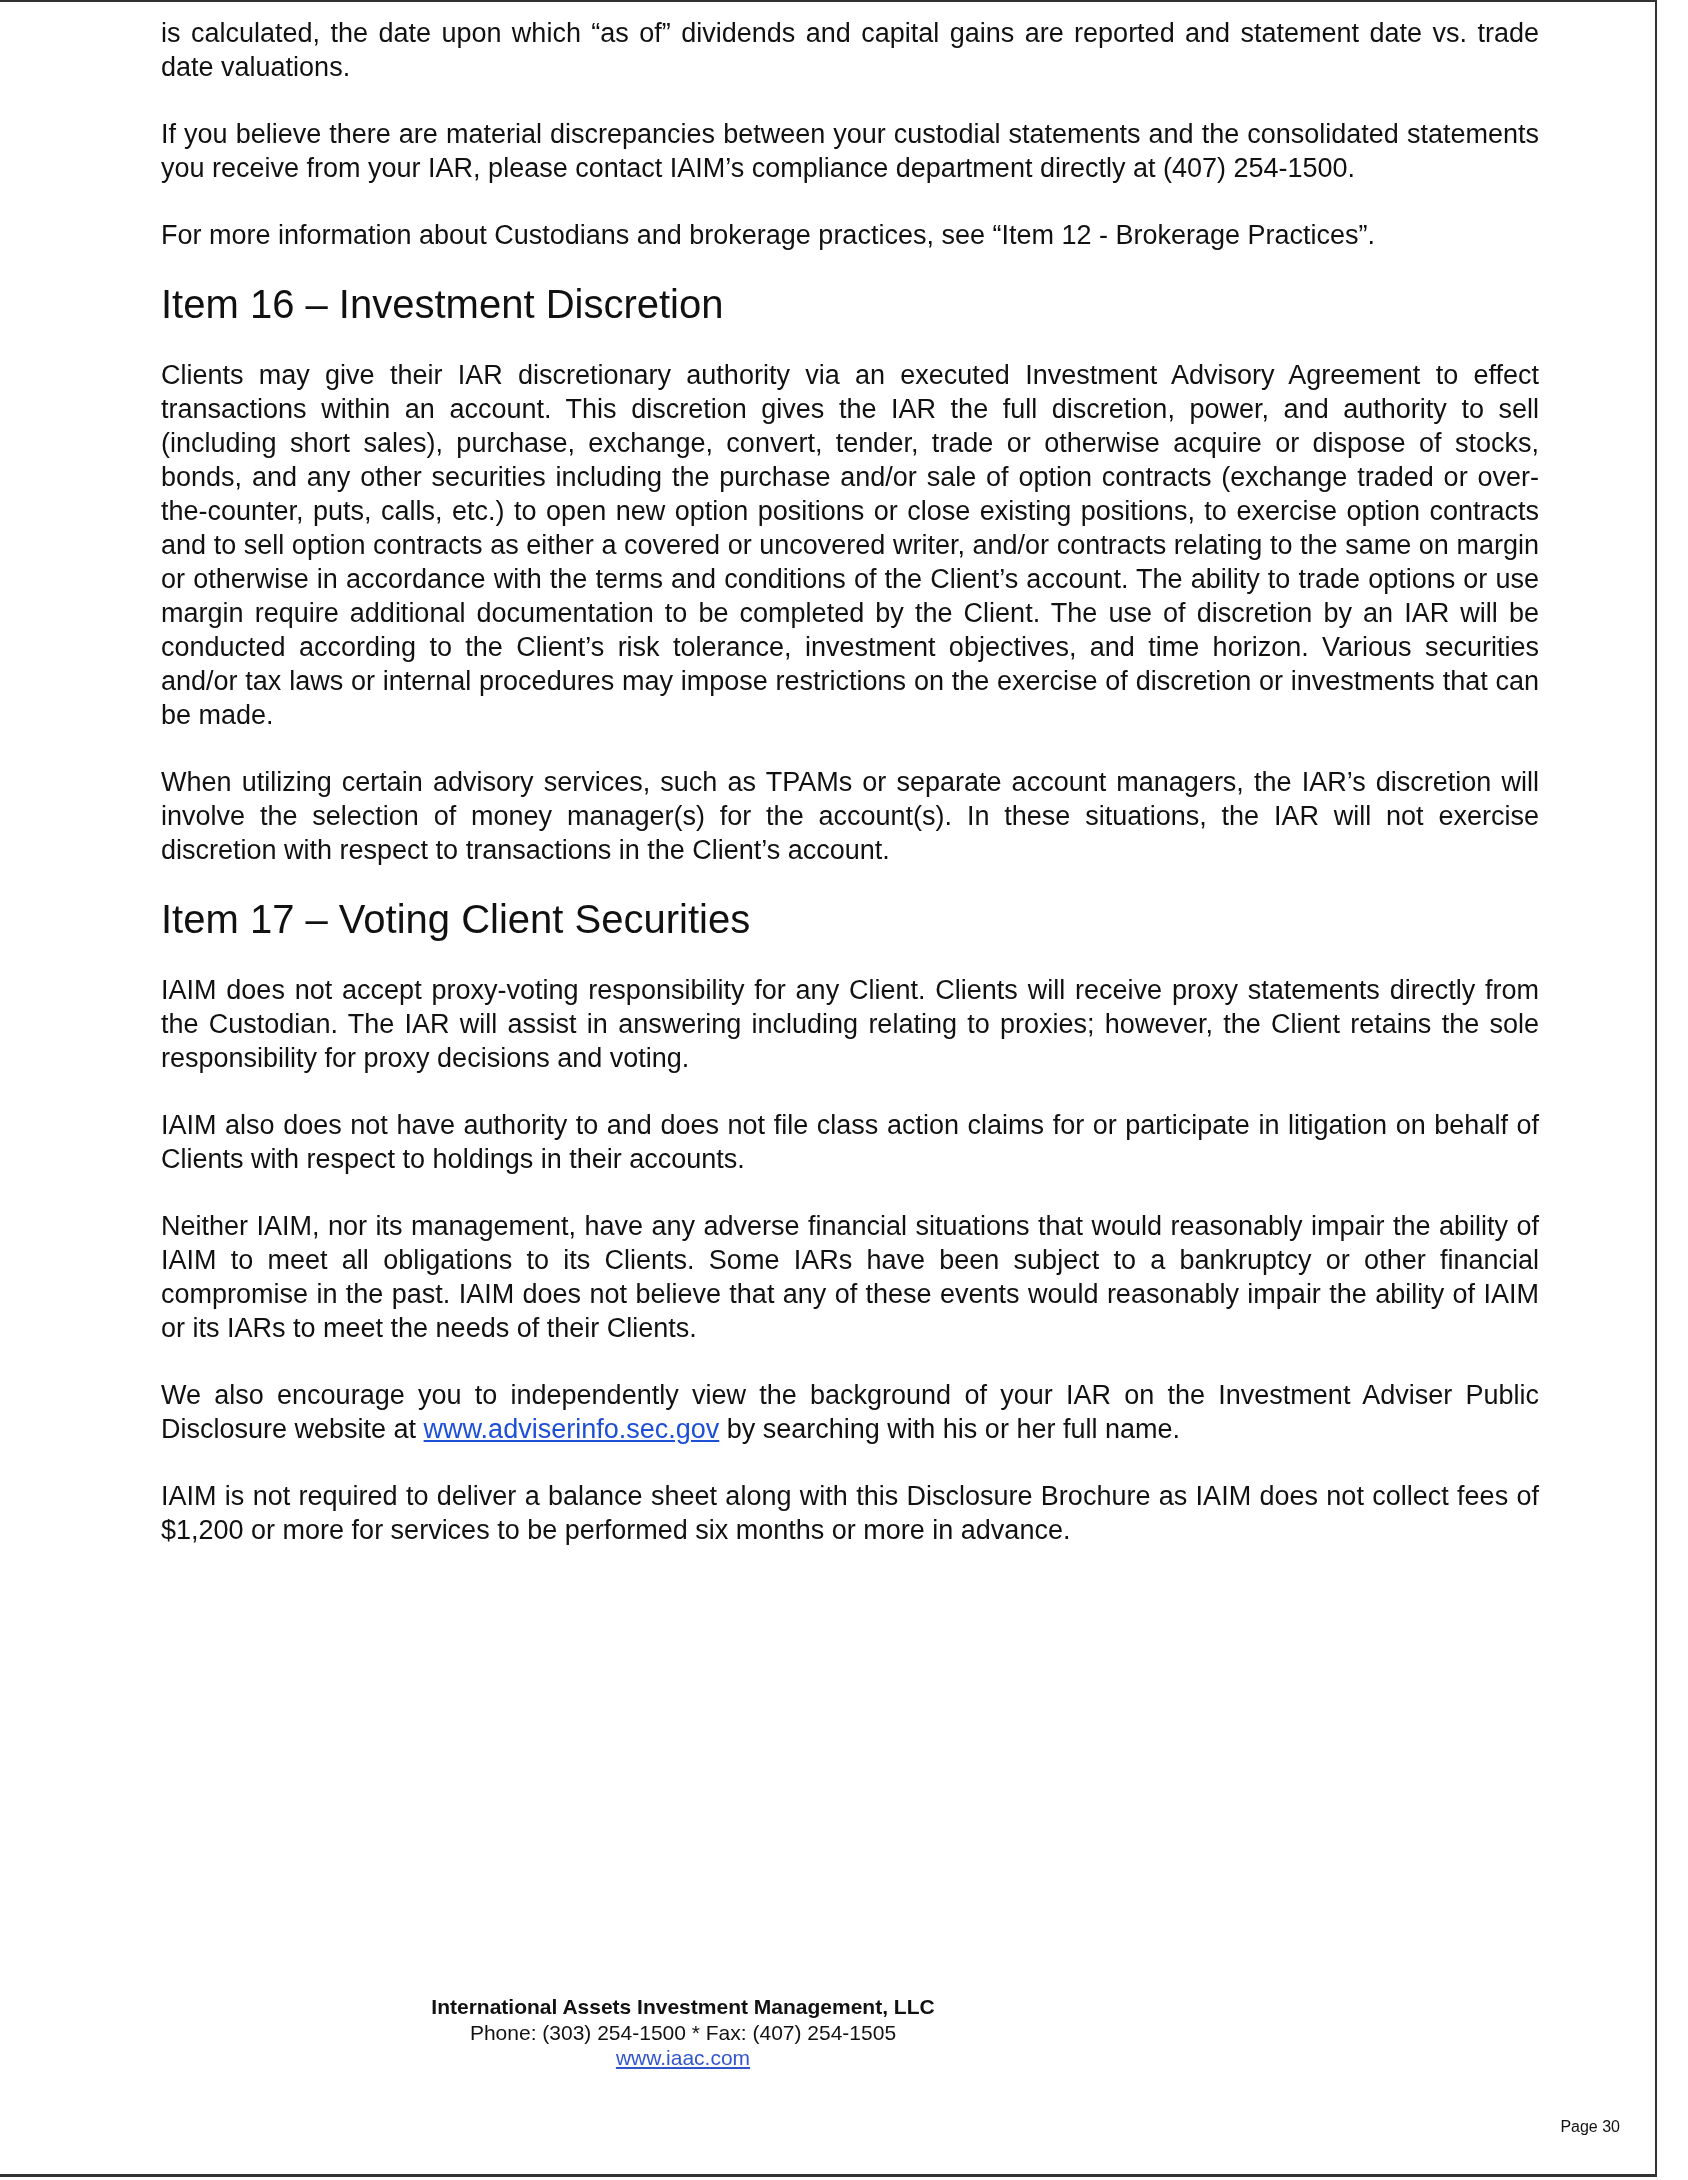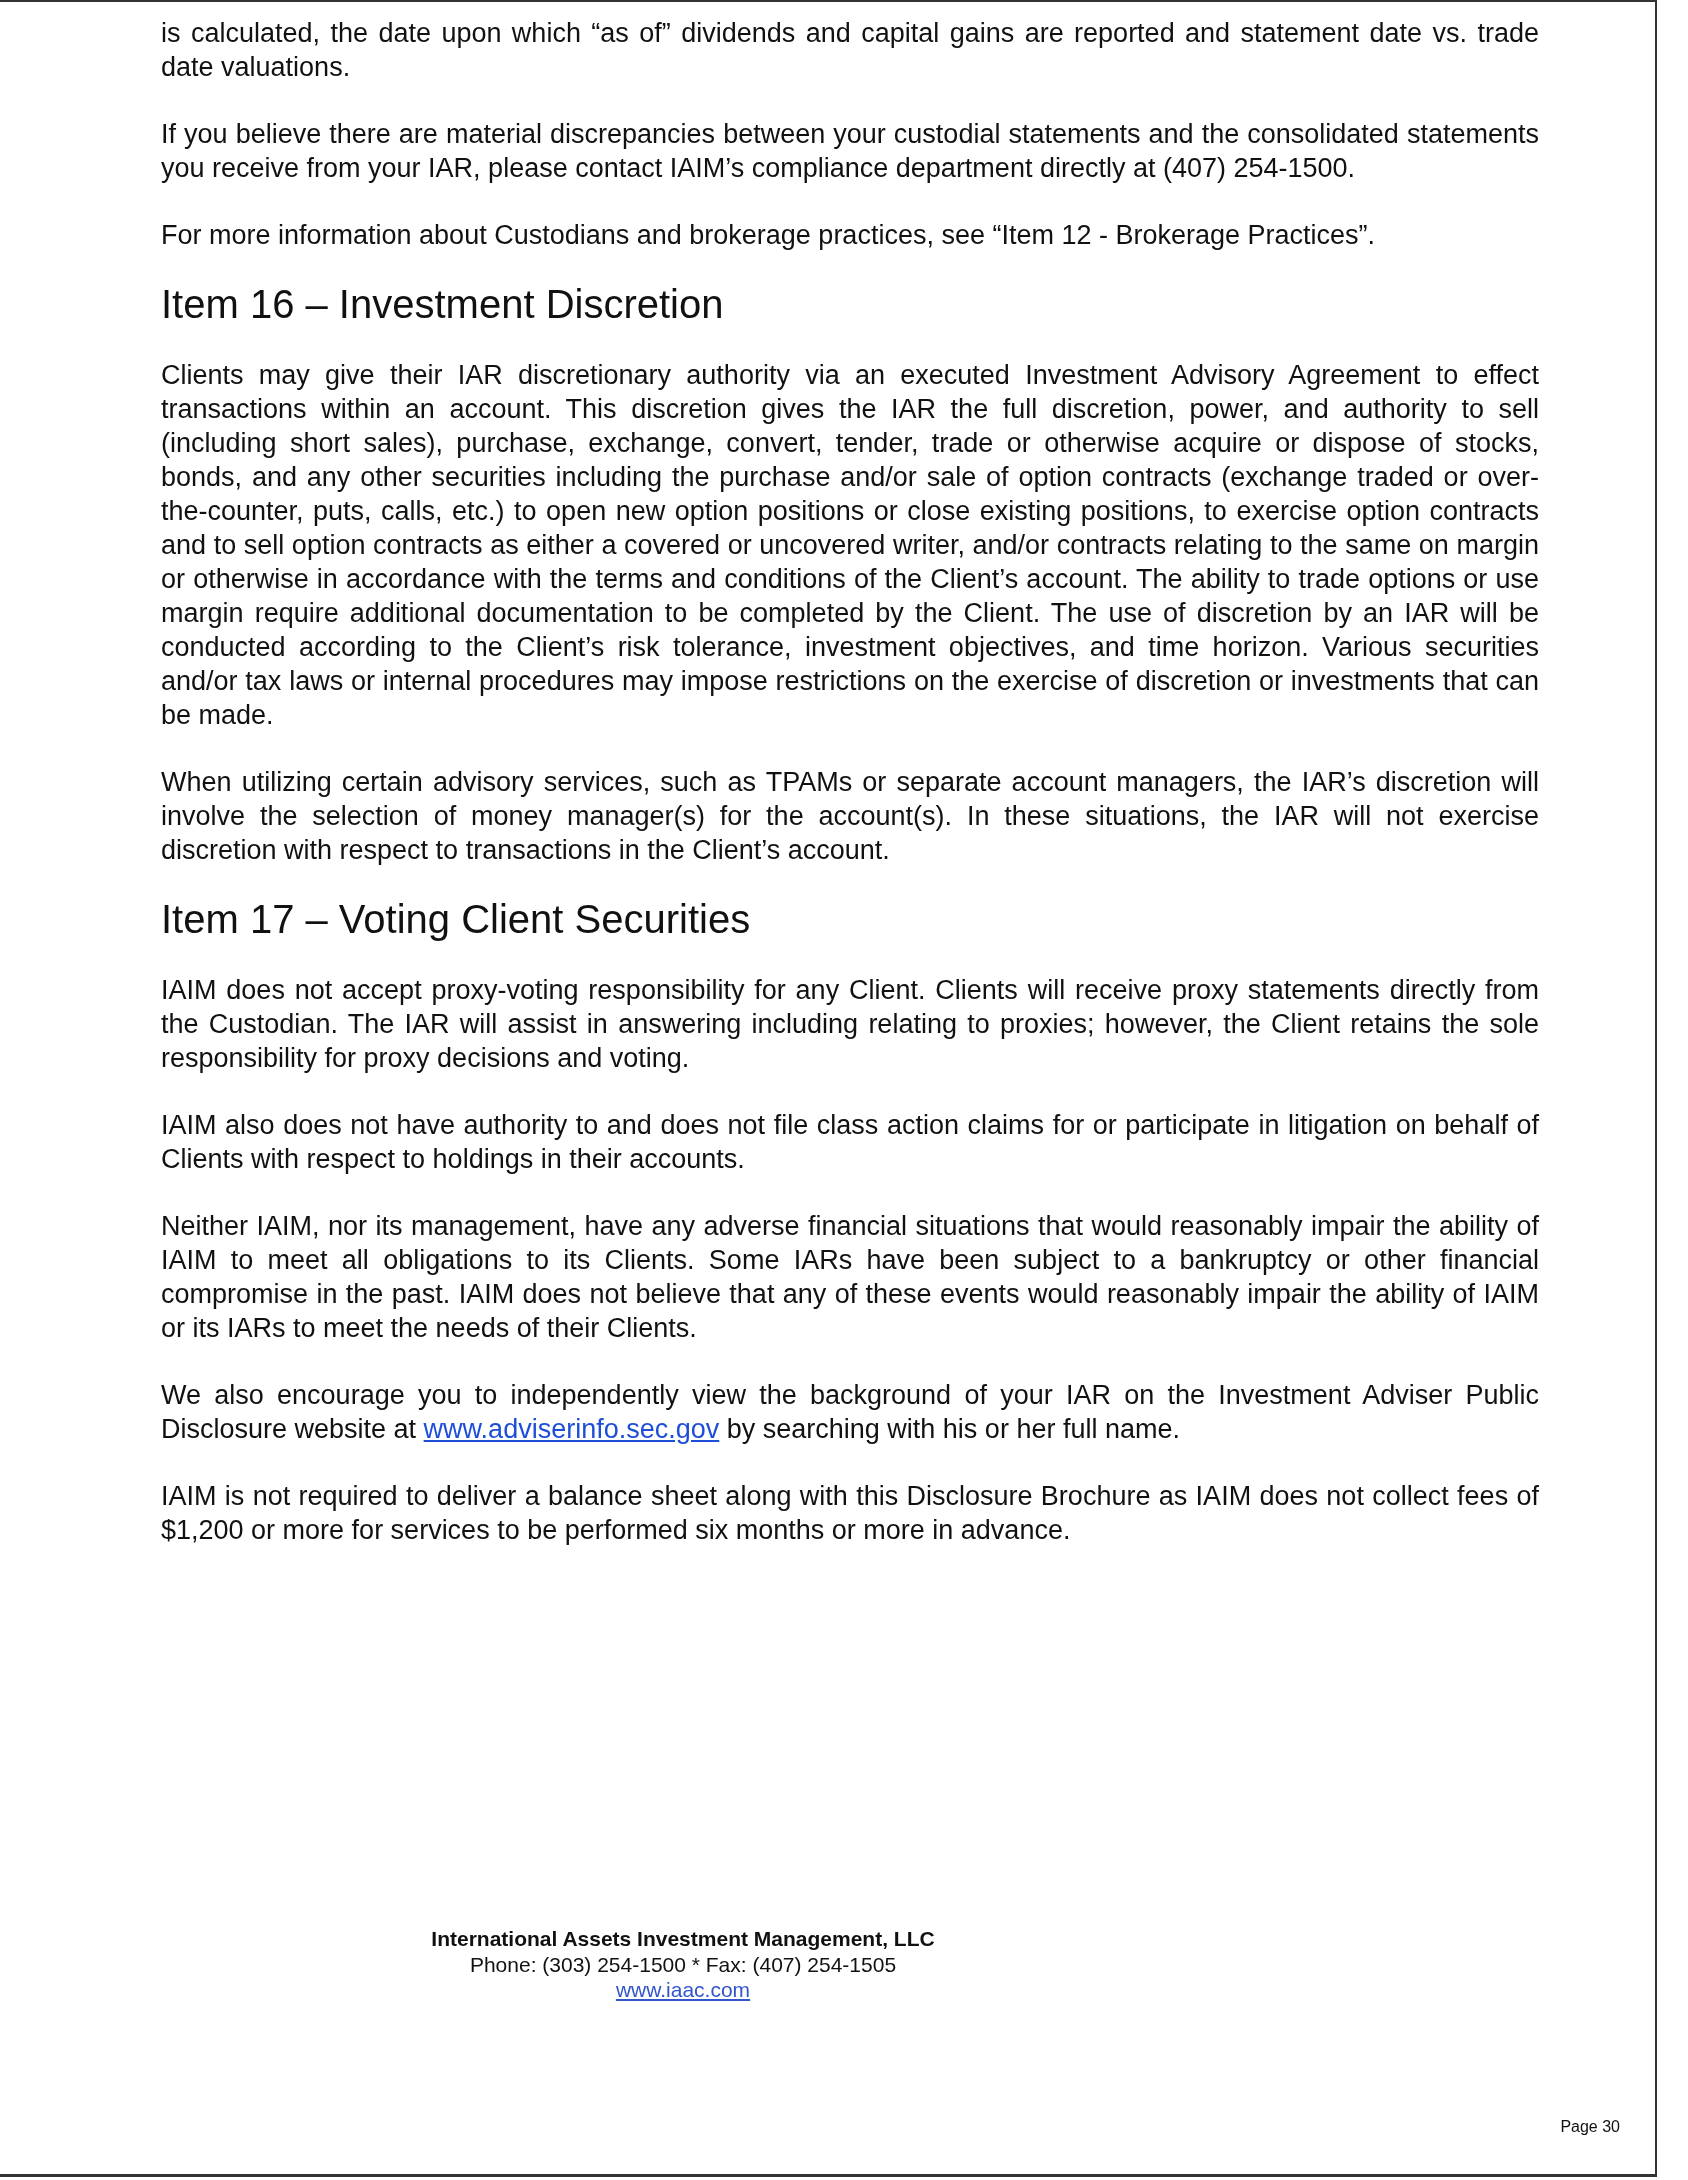--- a/index.html
+++ b/index.html
@@ -2,21 +2,21 @@
 <html style="font-size:13.6px"><head>
 <meta charset="utf-8">
 <style>
   html, body { margin:0; padding:0; background:#ffffff; }
   body { width:1688px; height:2181px; position:relative; overflow:hidden; font-family:"Liberation Sans", sans-serif; color:#111; }
   .frame { position:absolute; left:0; top:0; width:1657px; height:2177px; border-top:2.6px solid #333; border-right:2.6px solid #333; border-bottom:3.4px solid #333; box-sizing:border-box; }
   .content { position:absolute; left:141px; top:16px; width:1378px;margin-left:20px; }
   p { margin:0 0 33px 0; font-size:27px; line-height:34px; text-align:justify; }
   h2 { margin:0 0 34px 0; font-size:40px; font-weight:normal; line-height:39px; }
   a { color:#1d4ed8; text-decoration:underline; }
-  .footer { position:absolute; left:0; width:1366px; top:1926px; text-align:center; font-size:21px; line-height:25.6px; }
+  .footer { position:absolute; left:0; width:1366px; top:1994px; text-align:center; font-size:21px; line-height:25.6px; }
   .footer .company { font-weight:bold; }
   .footer a { color:#3355cc; }
   .pagenum { position:absolute; right:68px; top:2118px; font-size:16px; font-weight:normal; }
 </style>
 </head>
 <body>
 
 <div class="frame"></div>
 
 <div class="content">

